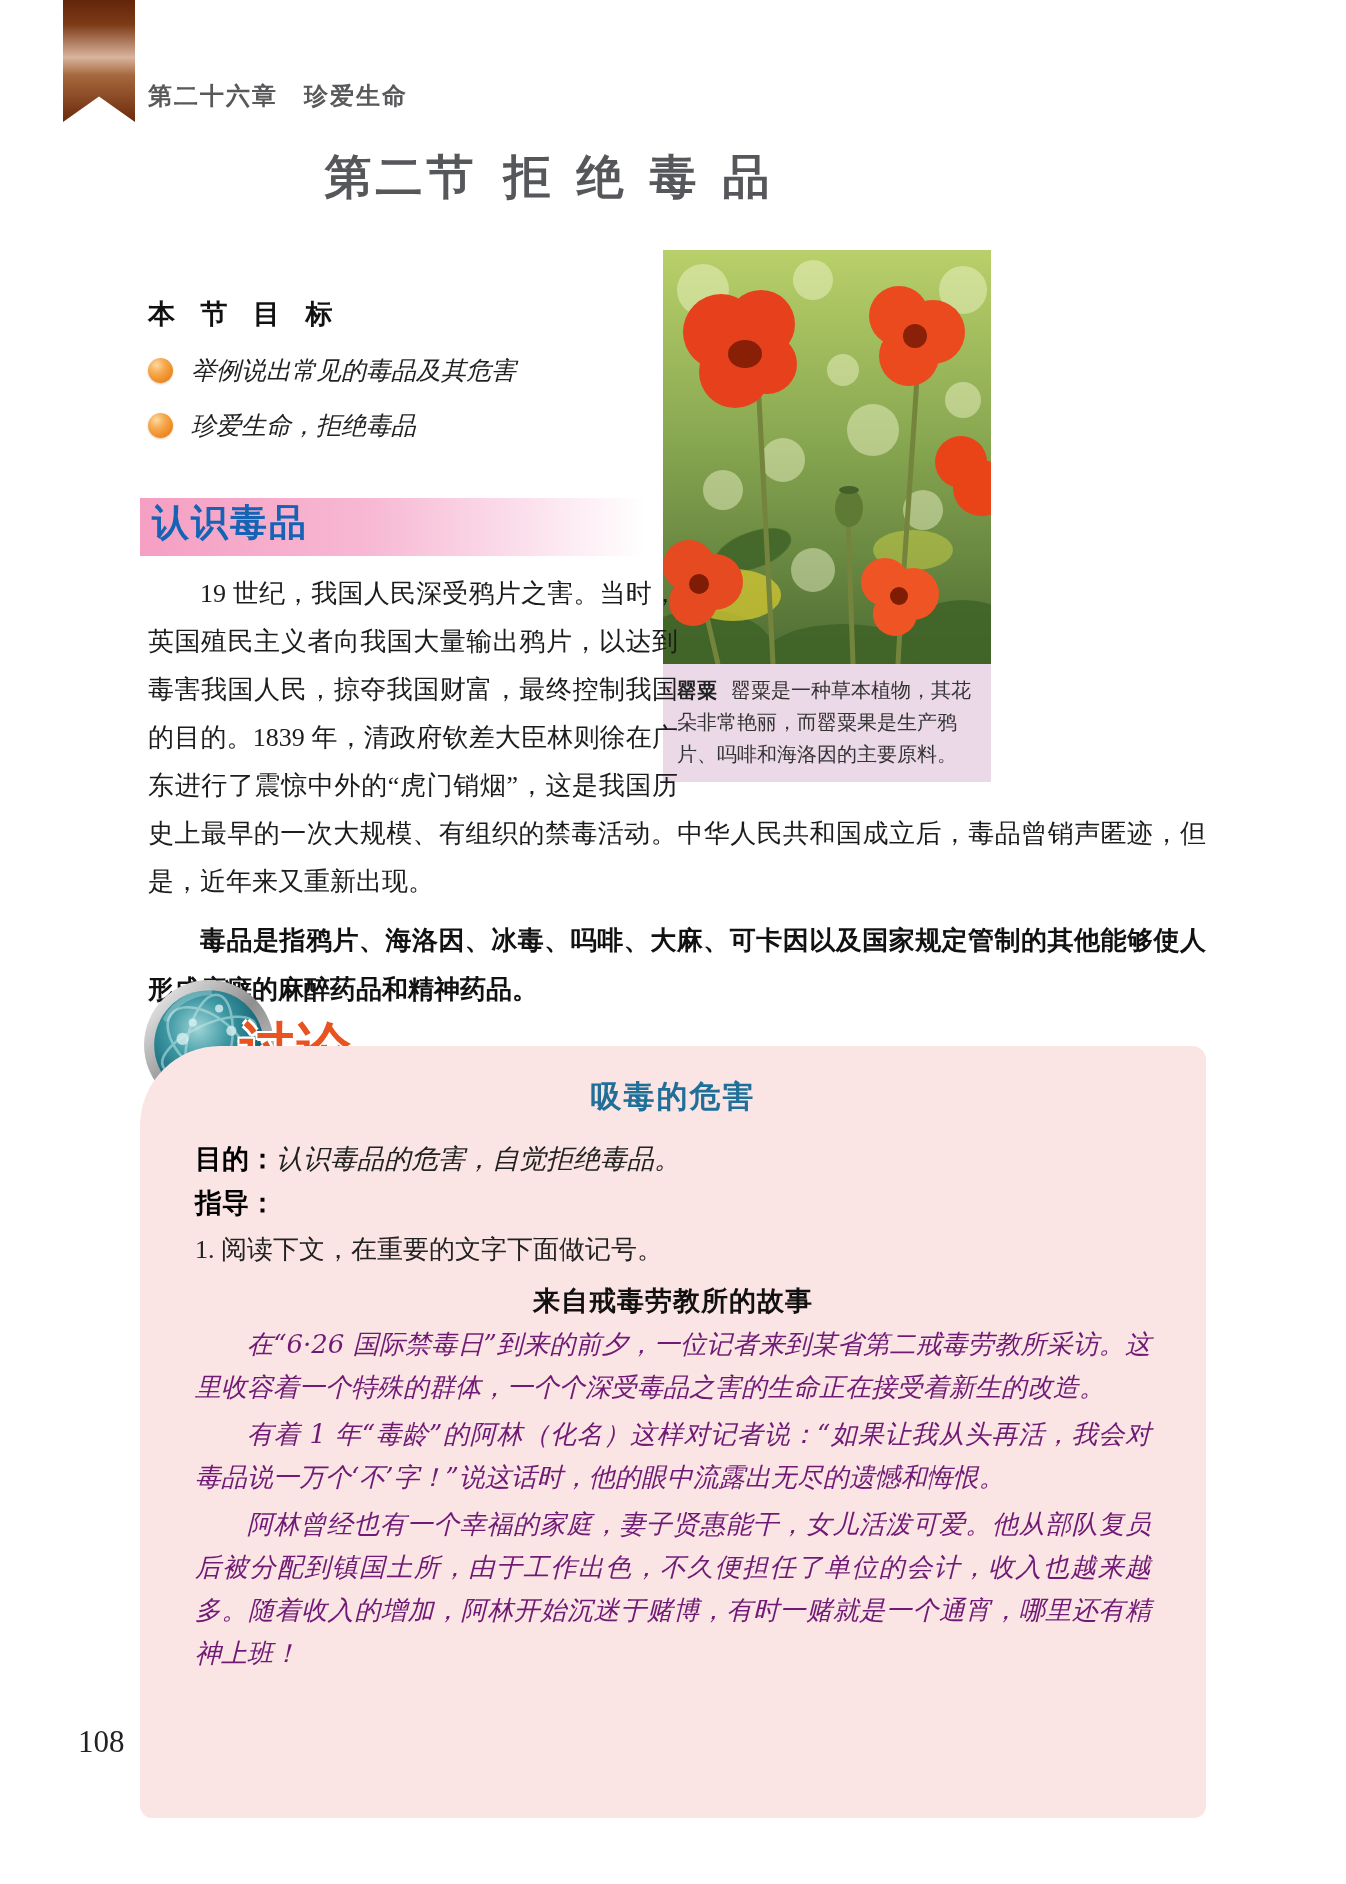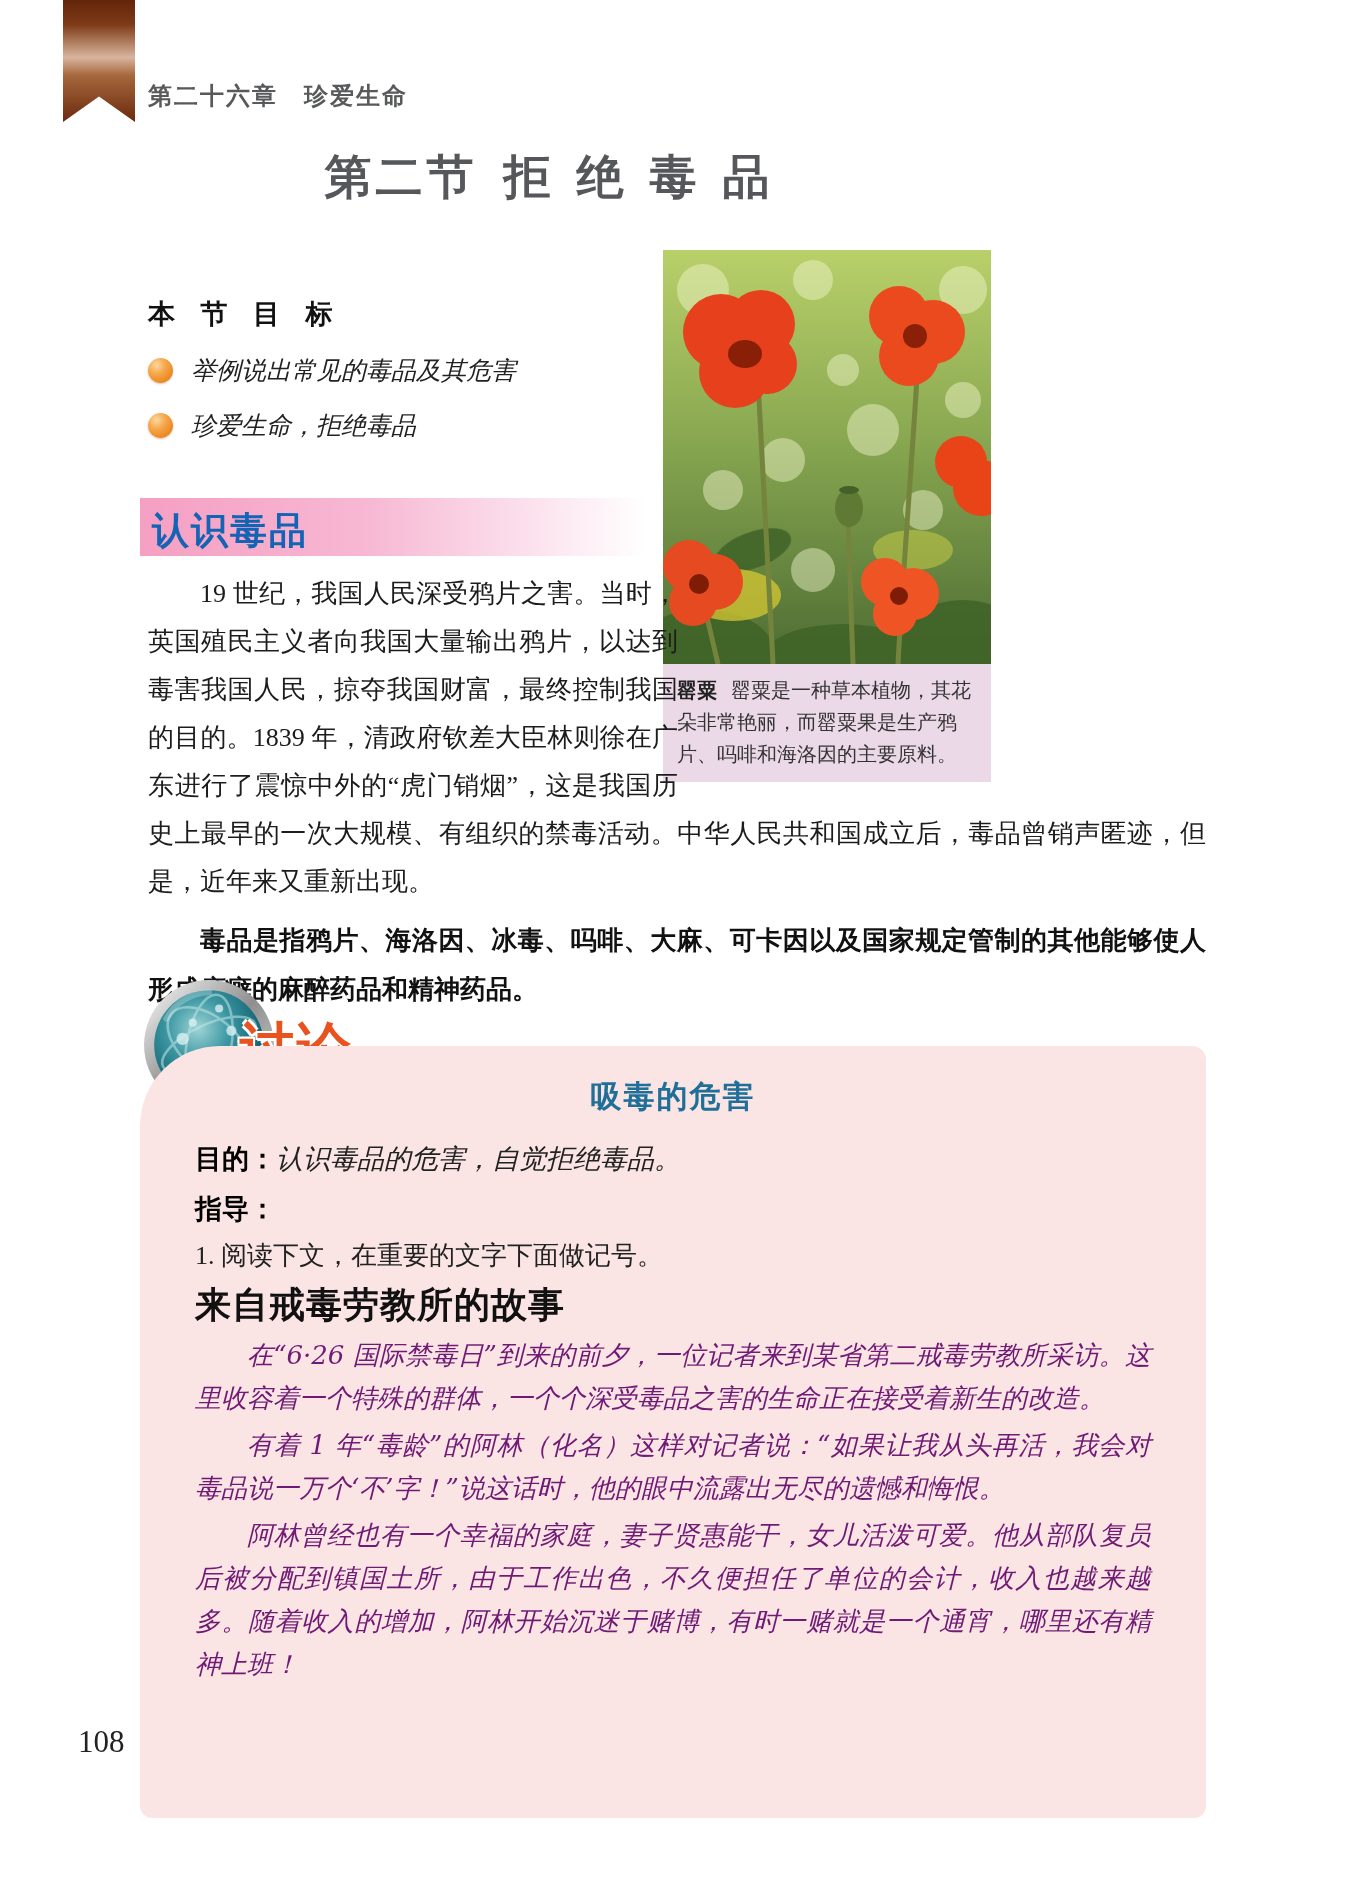--- a/index.html
+++ b/index.html
@@ -23,21 +23,21 @@
   .goals{position:absolute;left:148px;top:296px;width:560px;}
   .goals-heading{font-size:27px;font-weight:bold;color:#111;letter-spacing:9px;}
   .goal-item{display:flex;align-items:center;margin-top:22px;}
   .goal-bullet{width:25px;height:25px;border-radius:50%;flex:0 0 25px;margin-right:18px;
     background:radial-gradient(circle at 34% 28%,#fcd9a2 0%,#f6a94e 35%,#ee8a24 70%,#d4700f 100%);
     box-shadow:0 1px 2px rgba(150,90,20,.35);}
   .goal-text{font-size:25px;color:#222;}
 
   .banner{position:absolute;left:140px;top:498px;width:505px;height:58px;
     background:linear-gradient(90deg,#f59fc3 0%,#f7b8d3 45%,#fbdeeb 75%,rgba(253,243,248,0) 100%);
-    display:flex;align-items:flex-end;}
+    display:flex;align-items:flex-start;}
   .banner-text{font-size:37px;font-weight:bold;color:#1563b4;margin-left:12px;letter-spacing:2px;
     font-family:"Liberation Sans","DejaVu Sans",sans-serif;}
 
   
   .figure{position:absolute;left:663px;top:250px;width:328px;}
   .photo{display:block;width:328px;height:414px;}
   .caption{background:#ecd9e8;padding:10px 12px 12px 14px;font-size:20px;line-height:32px;color:#333;}
   .caption .cap-label{font-weight:bold;font-family:"Liberation Sans","DejaVu Sans",sans-serif;
     color:#222;margin-right:14px;}
 
@@ -49,21 +49,21 @@
 
   
   .disc-box{position:absolute;left:140px;top:1046px;width:1066px;height:772px;
     background:#fbe5e4;border-radius:80px 14px 12px 12px;box-sizing:border-box;
     padding:30px 55px 0 55px;}
   .disc-title{text-align:center;font-size:31px;font-weight:bold;color:#1f6f98;
     font-family:"Liberation Sans","DejaVu Sans",sans-serif;letter-spacing:2px;}
   .disc-line{font-size:27px;line-height:34px;margin-top:24px;color:#222;}
   .disc-label{font-weight:bold;font-family:"Liberation Sans","DejaVu Sans",sans-serif;color:#000000;}
   .disc-step{font-size:26px;margin-top:12px;color:#222;}
-  .story-title{text-align:left;font-size:36px;font-weight:bold;margin-top:8px;color:#111;
+  .story-title{text-align:center;font-size:27px;font-weight:bold;margin-top:16px;color:#111;
     font-family:"Liberation Sans","DejaVu Sans",sans-serif;letter-spacing:1px;}
   .story-para{margin:4px 0 0 0;font-size:26px;line-height:43px;text-indent:2em;
     text-align:justify;color:#701a75;}
 
   .disc-icon{position:absolute;left:142px;top:978px;width:300px;height:140px;}
   .disc-icon svg{position:absolute;left:0;top:0;}
   .disc-icon-label{position:absolute;left:98px;top:34px;font-size:54px;font-weight:bold;
     color:#e8531f;letter-spacing:3px;font-family:"Liberation Sans","DejaVu Sans",sans-serif;
     text-shadow:2px 2px 0 #fff,-2px 2px 0 #fff,2px -2px 0 #fff,-2px -2px 0 #fff,0 3px 0 #fff;}
 
@@ -209,21 +209,21 @@
     <path d="M24 40 A50 50 0 0 1 66 14" stroke="#ffffff" stroke-width="6" fill="none" opacity="0.25" stroke-linecap="round"></path>
   </svg>
   <span class="disc-icon-label">讨论</span>
 </div>
 
 <div class="disc-box">
   <div class="disc-title">吸毒的危害</div>
   <div class="disc-line">
     <span class="disc-label">目的：</span><span class="kaiti">认识毒品的危害，自觉拒绝毒品。</span>
   </div>
-  <div class="disc-line" style="margin-top:16px;">
+  <div class="disc-line" style="margin-top:10px;">
     <span class="disc-label">指导：</span>
   </div>
   <div class="disc-step">1. 阅读下文，在重要的文字下面做记号。</div>
   <div class="story-title">来自戒毒劳教所的故事</div>
   <p class="story-para kaiti">在“6·26 国际禁毒日”到来的前夕，一位记者来到某省第二戒毒劳教所采访。这里收容着一个特殊的群体，一个个深受毒品之害的生命正在接受着新生的改造。</p>
   <p class="story-para kaiti">有着 1 年“毒龄”的阿林（化名）这样对记者说：“如果让我从头再活，我会对毒品说一万个‘不’字！”说这话时，他的眼中流露出无尽的遗憾和悔恨。</p>
   <p class="story-para kaiti">阿林曾经也有一个幸福的家庭，妻子贤惠能干，女儿活泼可爱。他从部队复员后被分配到镇国土所，由于工作出色，不久便担任了单位的会计，收入也越来越多。随着收入的增加，阿林开始沉迷于赌博，有时一赌就是一个通宵，哪里还有精神上班！</p>
 </div>
 
 <div class="page-number">108</div>

